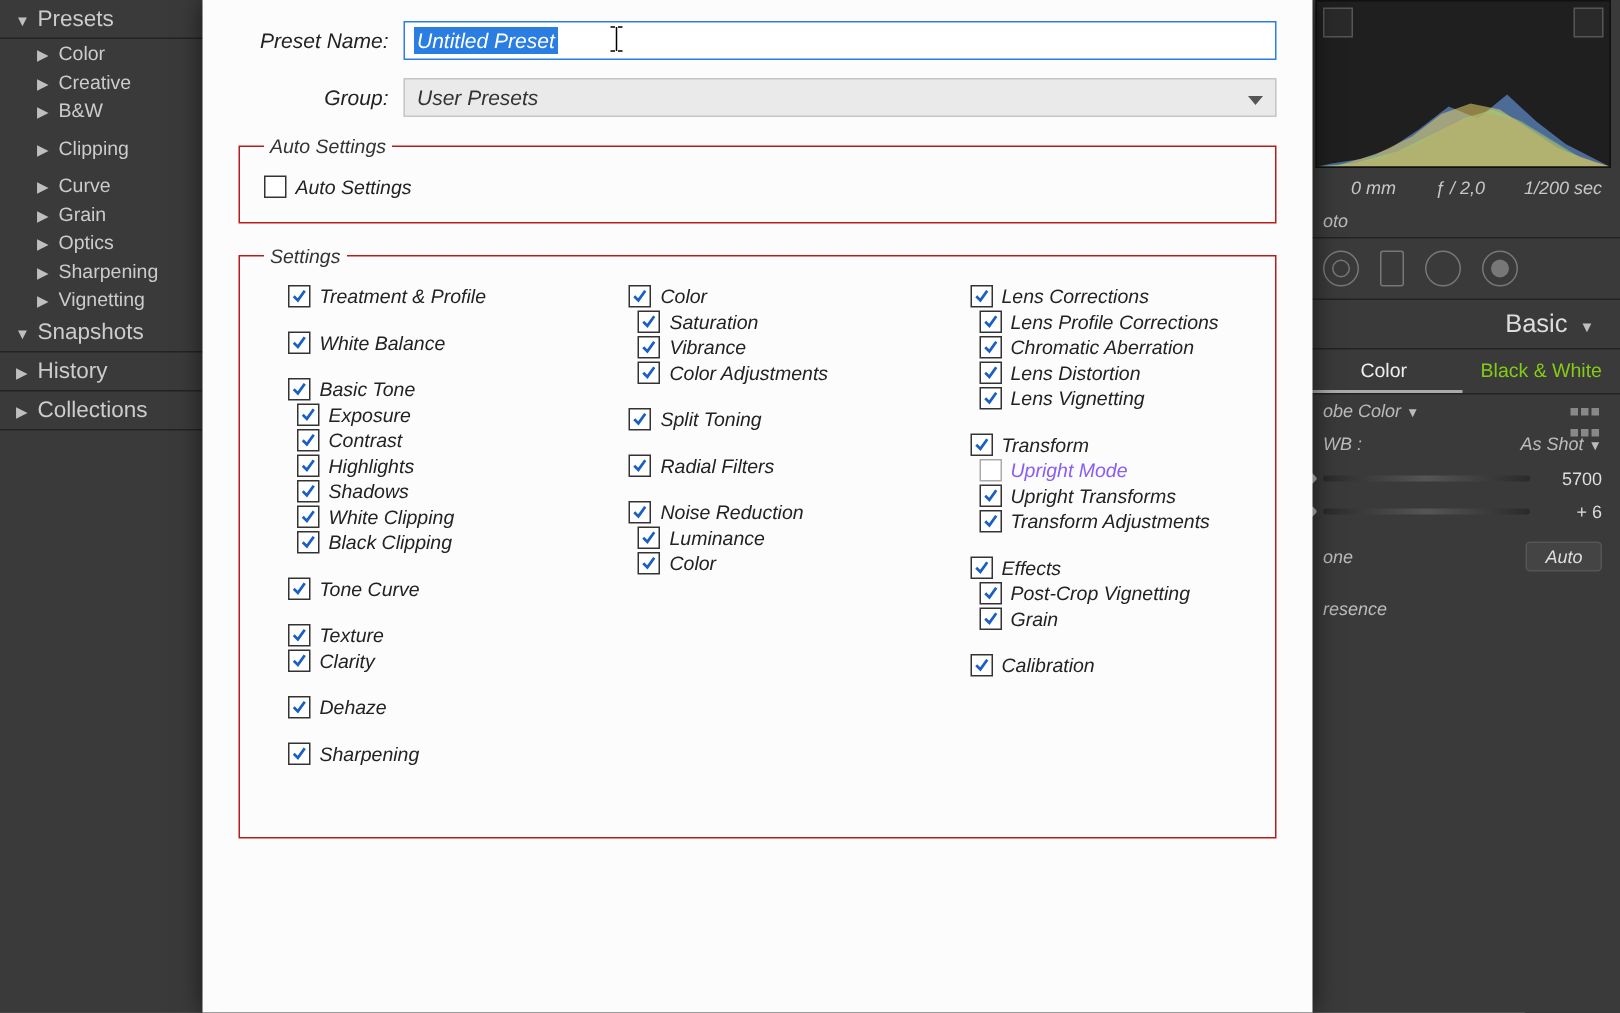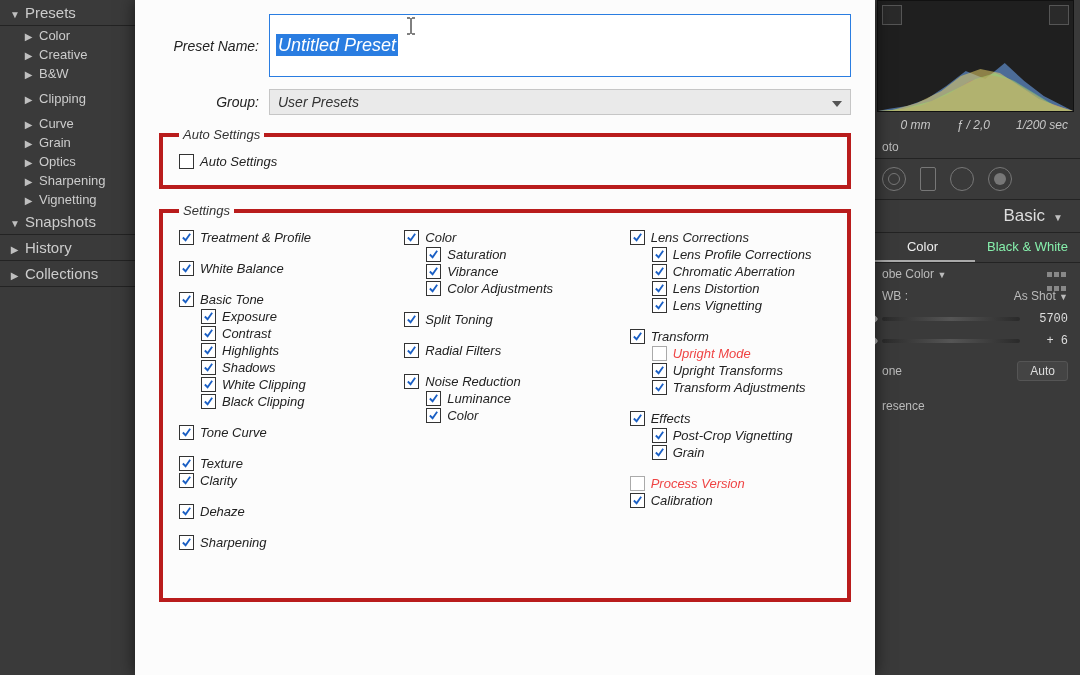--- a/index.html
+++ b/index.html
@@ -19,50 +19,50 @@
   .histo svg { position:absolute; bottom:0; left:0; width:100%; height:60px; }
   .histo-sq { position:absolute; top:4px; width:18px; height:18px; border:1px solid #555; background:#2a2a2a; }
   .exif { display:flex; justify-content:flex-end; gap:26px; padding:4px 12px; font-size:12px; color:#c7c7c7; font-style:italic; }
   .tools { display:flex; gap:14px; align-items:center; padding:8px 12px; border-top:1px solid #232323; border-bottom:1px solid #232323;}
   .tool { width:22px; height:22px; border:1px solid #777; border-radius:50%; }
   .tool-inner { width:22px; height:22px; border:1px solid #777; border-radius:50%; display:flex; align-items:center; justify-content:center; }
   .tool-dot::after { content:""; width:10px; height:10px; border:1px solid #777; border-radius:50%; display:block;}
   .tool-rect { width:14px; height:22px; border:1px solid #777; border-radius:2px; }
   .basic-head { display:flex; justify-content:flex-end; align-items:center; padding:6px 12px; font-size:17px; color:#ddd; border-bottom:1px solid #232323;}
   .tabs { display:flex; border-bottom:1px solid #232323; }
-  .tab { flex:1; text-align:center; padding:6px 0; color:#86efac; font-size:13px; }
+  .tab { flex:1; text-align:center; padding:6px 0; color:#84cc16; font-size:13px; }
   .tab.active { color:#eee; border-bottom:2px solid #aaa;}
-  .kv { display:flex; justify-content:space-between; align-items:center; padding:4px 12px; font-size:12px; color:#bbb;}
+  .kv { display:flex; justify-content:space-between; align-items:center; padding:4px 12px; font-size:12px; color:#bbb;font-style:italic;}
   .grid-ic { display:inline-block; width:22px; height:14px; }
   .grid-ic span { display:inline-block; width:5px; height:5px; background:#888; margin:1px; }
-  .slider-row { position:relative; height:20px; margin:2px 0; display:flex; align-items:center;font-family:Liberation Mono, monospace; }
+  .slider-row { position:relative; height:20px; margin:2px 0; display:flex; align-items:center; }
   .slider-track { position:absolute; left:12px; right:60px; height:4px; background:linear-gradient(90deg,#2a2a2a,#555,#2a2a2a); border-radius:2px; }
   .slider-thumb { position:absolute; width:12px; height:12px; background:#b5b5b5; border-radius:2px; transform:translateX(-50%) rotate(45deg); top:4px;}
   .slider-val { position:absolute; right:12px; color:#ddd; font-size:12px; }
   .auto-btn { display:inline-block; padding:2px 12px; border:1px solid #555; border-radius:3px; color:#ddd; font-size:12px; background:#444;}
 
   
   .dialog { position:absolute; left:135px; top:0; width:740px; height:675px; background:#fcfcfc; box-shadow:0 0 16px rgba(0,0,0,.6); color:#333;font-style:italic; }
   .dlg-inner { padding:14px 24px 8px 24px; }
   .row { display:flex; align-items:center; margin-bottom:12px; }
   .lbl { width:100px; text-align:right; margin-right:10px; color:#222; font-size:14px;}
-  .name-input { flex:1; border:1px solid #2a7de1; padding:20px 6px; font-size:18px; background:#fff; position:relative;}
+  .name-input { flex:1; border:1px solid #2a7de1; padding:4px 6px; font-size:14px; background:#fff; position:relative;}
   .name-input .sel { background:#2a7de1; color:#fff; padding:1px 2px;}
   .group-sel { flex:1; border:1px solid #c6c6c6; background:#eaeaea; padding:4px 8px; font-size:14px; display:flex; justify-content:space-between; align-items:center; }
   .chev::after { content:""; display:inline-block; border-left:5px solid transparent; border-right:5px solid transparent; border-top:6px solid #555;}
-  fieldset { border:4px solid #b91c1c; margin:0 0 14px 0; padding:10px 16px 14px 16px; }
+  fieldset { border:1px solid #b91c1c; margin:0 0 14px 0; padding:10px 16px 14px 16px; }
   legend { padding:0 4px; color:#333; font-size:13px;}
   .cb { display:flex; align-items:center; margin:2px 0; font-size:13px; color:#222; }
-  .cb.disabled { color:#ef4444; }
+  .cb.disabled { color:#8b5cf6; }
   .cb .box { width:13px; height:13px; border:1px solid #333; margin-right:6px; display:flex; align-items:center; justify-content:center; background:#fff; flex-shrink:0;}
   .cb.disabled .box { border-color:#aaa; }
   .cb .box.chk svg { width:11px; height:11px; }
   .cols { display:flex; gap:24px; }
   .col { flex:1; }
-  .ind0 { margin-left:0; }
+  .ind0 { margin-left:16px; }
   .ind1 { margin-left:22px; }
 </style>
 </head>
 <body>
 
 <div class="bg"></div>
 
 <div class="left">
   <div class="panel-head">
     <span class="tri tri-down"></span>
@@ -508,24 +508,20 @@
             </div>
             <div class="cb ind1">
               <span class="box chk">
                 <svg viewBox="0 0 12 12">
                   <path d="M2 6 L5 9 L10 2" stroke="#1a5fc4" stroke-width="2" fill="none"></path>
                 </svg>
               </span>
               <span>Grain</span>
             </div>
             <div style="height: 12px;"></div>
-            <div class="cb ind0 disabled">
-              <span class="box"></span>
-              <span>Process Version</span>
-            </div>
             <div class="cb ind0">
               <span class="box chk">
                 <svg viewBox="0 0 12 12">
                   <path d="M2 6 L5 9 L10 2" stroke="#1a5fc4" stroke-width="2" fill="none"></path>
                 </svg>
               </span>
               <span>Calibration</span>
             </div>
           </div>
       </div>

